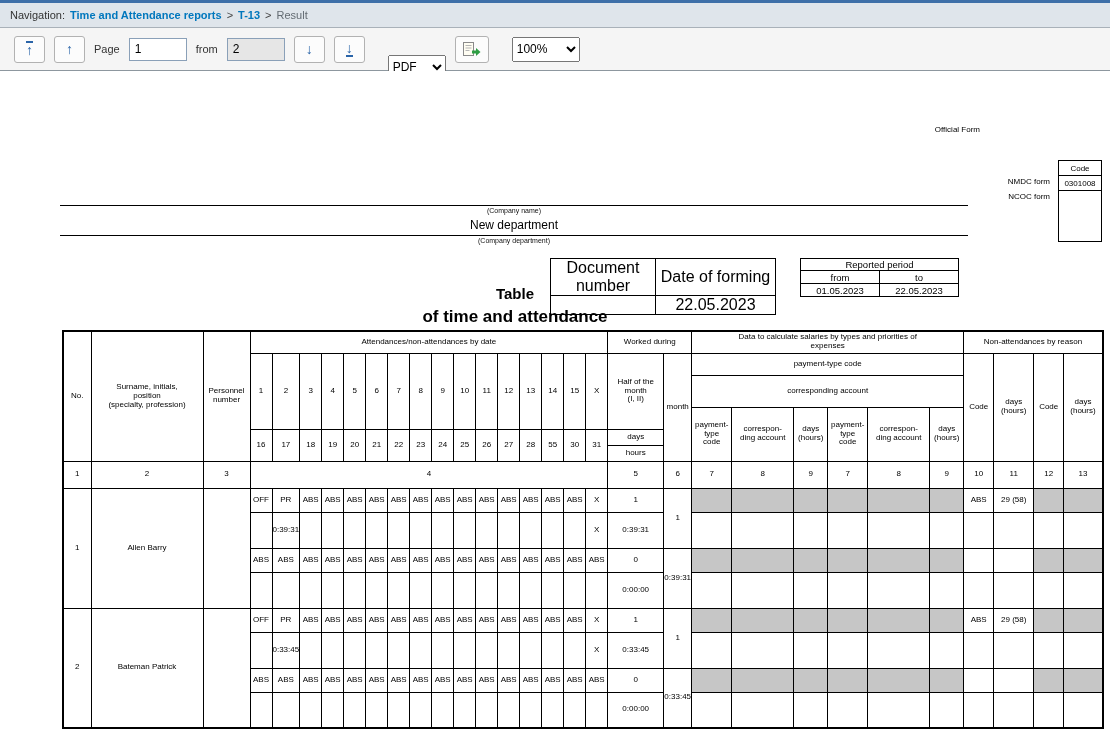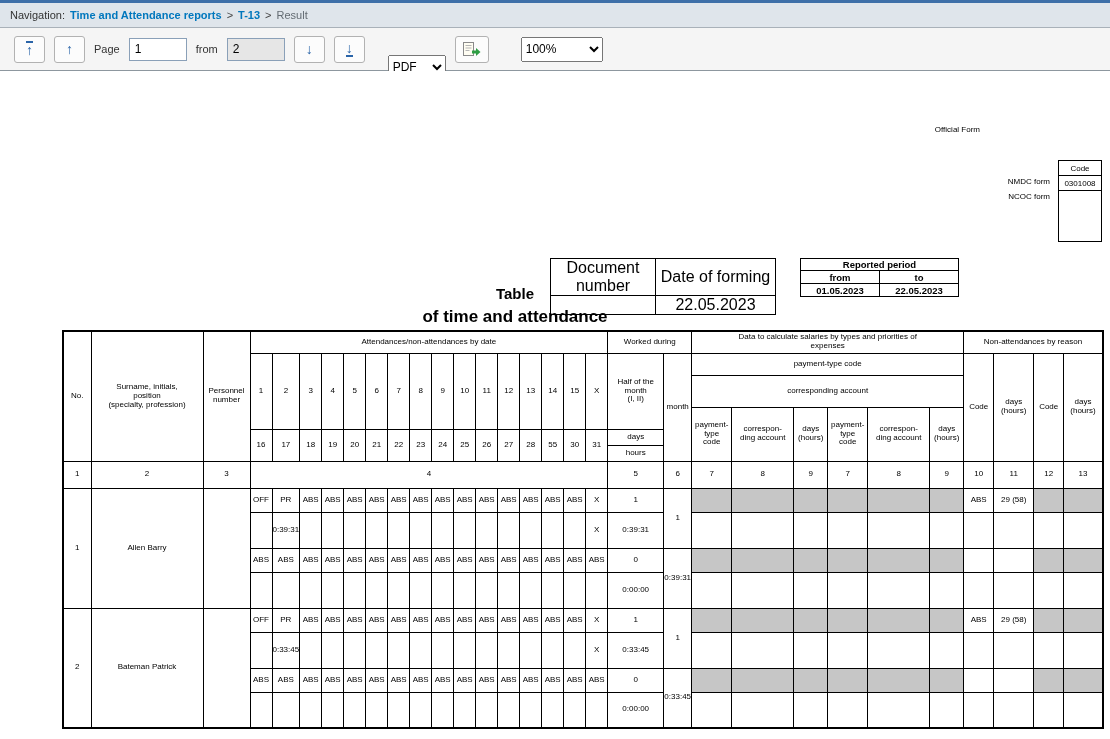--- a/index.html
+++ b/index.html
@@ -14,21 +14,21 @@
 
   .toolbar { height:43px; background:#f5f5f5; border-bottom:1px solid #8d979f; display:flex; align-items:center; padding:0 14px; gap:9px; font-size:11px; color:#333; }
   .tb-btn { width:31px; height:27px; background:#fcfcfc; border:1px solid #b2b2b2; border-radius:3px; display:flex; align-items:center; justify-content:center; cursor:pointer; }
   .tb-btn .arr { color:#2a64a8; font-size:14px; font-weight:bold; line-height:1; }
   .tb-btn .bar-top { border-top:2px solid #2a64a8; }
   .tb-btn .bar-bottom { border-bottom:2px solid #2a64a8; }
   .tb-input { width:58px; height:23px; border:1px solid #8aa0b8; font-size:12px; padding:2px 5px; font-family:"Liberation Sans",sans-serif; }
   .tb-input.disabled { background:#e6e6e6; }
   .tb-select { height:25px; font-size:12px; font-family:"Liberation Sans",sans-serif; }
   .tb-select.fmt { margin-left:14px; width:58px;margin-top:36px; }
-  .tb-select.zoom { margin-left:23px; width:82px; }
+  .tb-select.zoom { margin-left:14px; width:68px; }
   .tb-btn.export { width:34px; }
 
   .report { position:relative; width:1110px; height:668px; background:#fff; color:#000; }
 
   .official { position:absolute; top:54px; right:130px; font-size:8px;padding-left:14px; }
 
   .code-box { position:absolute; left:1058px; top:89px; width:44px; border:1px solid #000; }
   .cb-cell { border-bottom:1px solid #000; height:15px; font-size:8px; text-align:center; line-height:15px; }
   .cb-cell.cb-empty { height:50px; border-bottom:none; }
   .cb-label { position:absolute; left:940px; width:110px; text-align:right; font-size:8px; }
@@ -44,21 +44,21 @@
   .doc-table th, .doc-table td { border:1px solid #000; font-weight:normal; font-size:16px; text-align:center; }
   .doc-table th { width:105px; height:25px; }
   .doc-table th + th { width:120px; }
   .doc-table td { height:14px; }
 
   .title-block { position:absolute; left:300px; top:214px; width:430px; text-align:center; }
   .title-block .t1 { font-size:15px; font-weight:bold; }
   .title-block .t2 { font-size:17px; font-weight:bold; margin-top:5px; }
 
   .period-table { position:absolute; left:800px; top:187px; border-collapse:collapse; }
-  .period-table th, .period-table td { border:1px solid #000; font-weight:bold; font-size:9.5px; text-align:center; width:79px; }
+  .period-table th, .period-table td { border:1px solid #000; font-weight:normal; font-size:9.5px; text-align:center; width:79px; }
   .period-table th { height:12px; }
   .period-table td { height:13px; }
 
   .main { position:absolute; left:62px; top:259px; border-collapse:collapse; table-layout:fixed; border:2px solid #000; }
   .main th, .main td { border:1px solid #000; padding:0; font-weight:normal; text-align:center; vertical-align:middle; font-size:8px; line-height:1.12; }
   .pre { white-space:pre-line; }
   .fs9 { font-size:9px; }
   .fs85 { font-size:8.5px; }
   .fs8 { font-size:8px; }
   .fs75 { font-size:7.5px; }
@@ -118,20 +118,27 @@
   <div class="official">Official Form</div>
 
   <div class="code-box">
     <div class="cb-cell">Code</div>
     <div class="cb-cell">0301008</div>
     <div class="cb-cell cb-empty"></div>
   </div>
   <div class="cb-label l1">NMDC form</div>
   <div class="cb-label l2">NCOC form</div>
 
+  <div class="company">
+    <div class="rule"></div>
+    <div class="cap">(Company name)</div>
+    <div class="dept">New department</div>
+    <div class="rule"></div>
+    <div class="cap">(Company department)</div>
+  </div>
 
   <table class="doc-table">
     <tbody>
         <tr>
       <th>Document number</th>
       <th>Date of forming</th>
     </tr>
     <tr>
       <td></td>
       <td>22.05.2023</td>

